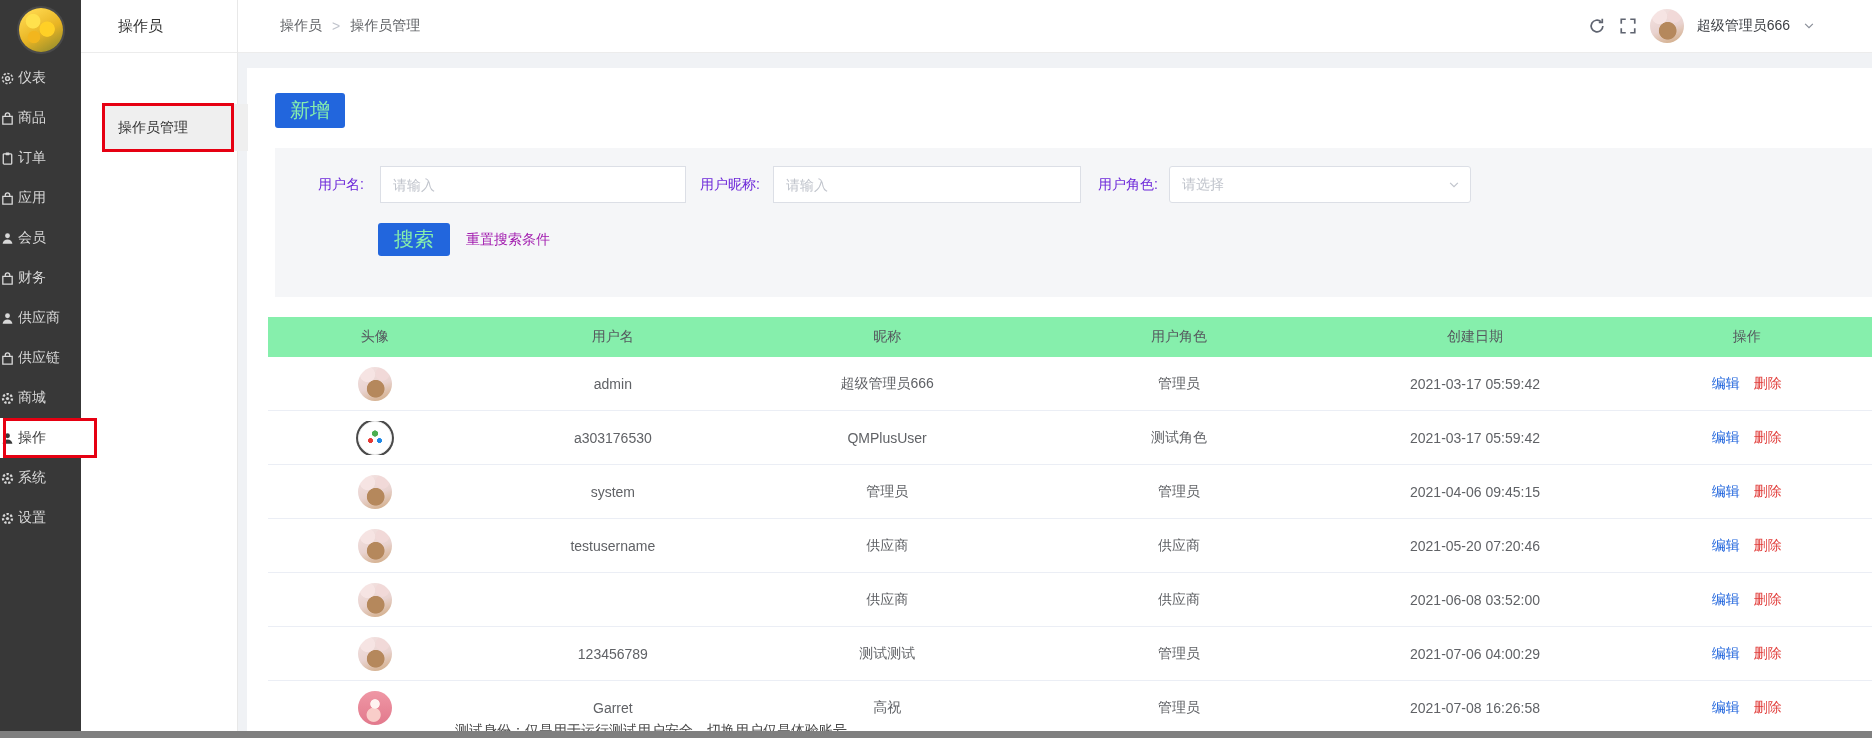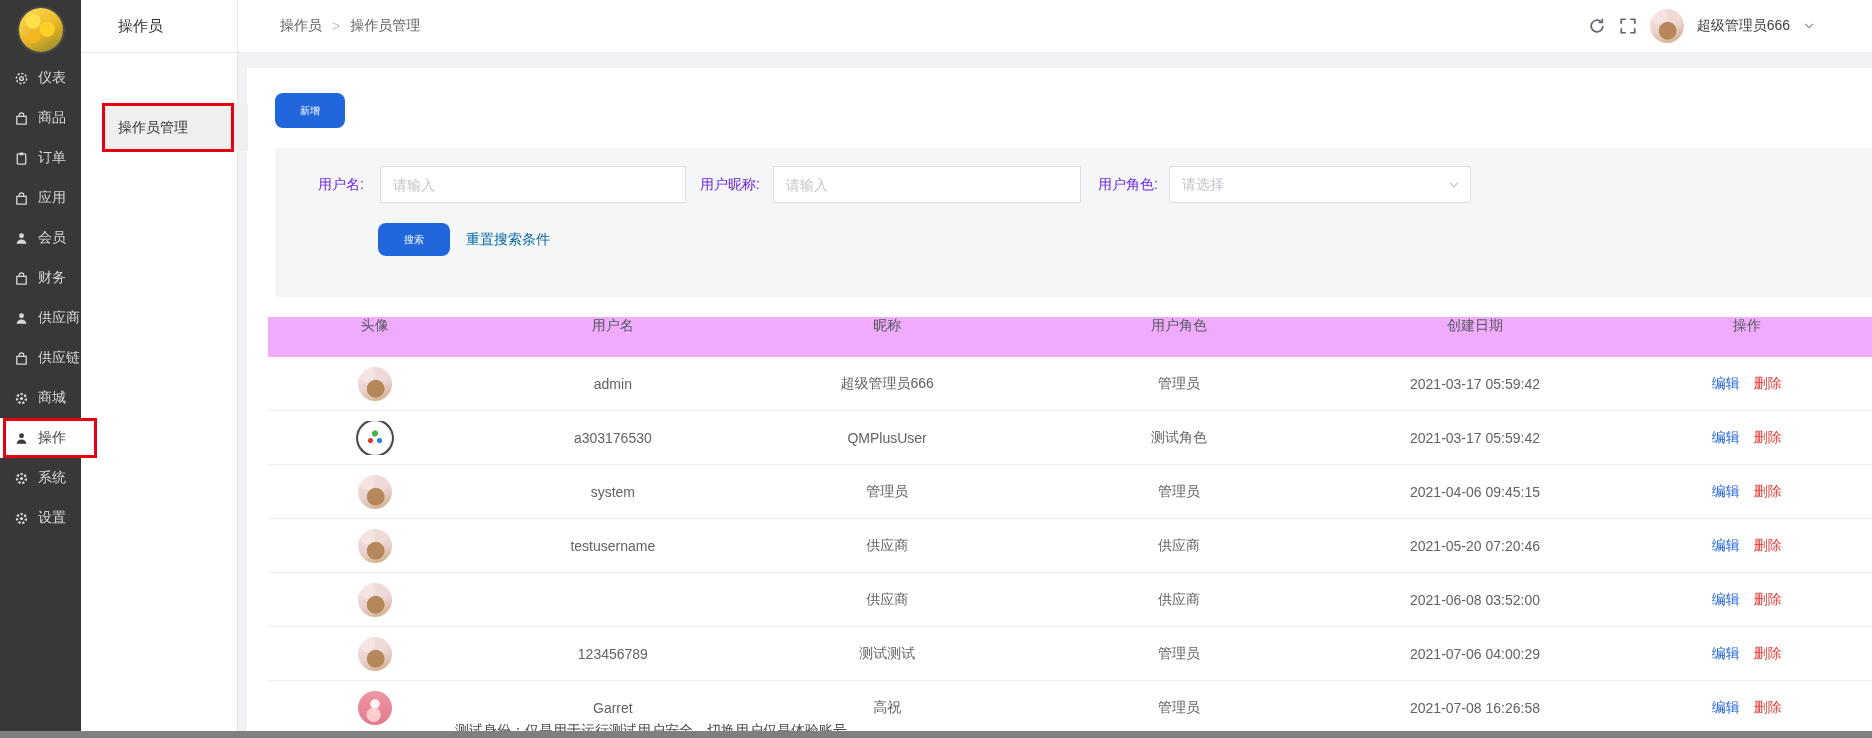--- a/index.html
+++ b/index.html
@@ -8,21 +8,21 @@
 
   
   .sidebar{position:absolute;left:0;top:0;width:81px;height:100%;background:#383838;z-index:5}
   .logo{width:44px;height:44px;border-radius:50%;margin:8px auto 6px;
         background:
           radial-gradient(circle at 32% 30%, #ffe14d 0 16%, transparent 18%),
           radial-gradient(circle at 64% 48%, #ffd026 0 20%, transparent 22%),
           radial-gradient(circle at 34% 66%, #f2b61e 0 14%, transparent 16%),
           linear-gradient(150deg,#ffd94f 10%,#e8b424 55%,#86862e 100%);
         box-shadow:0 0 0 2px #4a4a4a}
-  .side-item{height:40px;display:flex;align-items:center;padding-left:14px;gap:9px;
+  .side-item{height:40px;display:flex;align-items:center;gap:3px;
              color:#d8d8d8;font-size:14px;cursor:pointer}
   .side-item svg{width:15px;height:15px;flex:none}
   .side-item.active{background:#fff;color:#3a3a3a}
 
   
   .submenu{position:absolute;left:81px;top:0;width:156px;height:100%;background:#fff;
            border-right:1px solid #e8e8e8;z-index:4}
   .submenu-title{height:52px;line-height:52px;padding-left:37px;font-size:15px;color:#333;
                  border-bottom:1px solid #ececec}
   .submenu-item{height:42px;line-height:42px;padding-left:37px;font-size:14px;color:#333;
@@ -38,37 +38,37 @@
   .crumb-sep{color:#c0c4cc}
   .topbar-right{position:absolute;right:57px;top:0;height:52px;display:flex;align-items:center;
                 gap:13px;color:#5f6470}
   .icon-btn{width:18px;height:18px;cursor:pointer;color:#5f6470}
   .user-avatar{width:30px;height:30px;border-radius:50%}
   .user-name{font-size:14px;color:#3c3f44;cursor:pointer}
   .chev{width:12px;height:12px;color:#8a8f99;cursor:pointer}
 
   
   .card{position:absolute;left:247px;top:68px;right:0;bottom:7px;background:#fff}
-  .btn{background:#2266dd;color:#ffffff;border:none;border-radius:8px;font-size:10px;cursor:pointer}
+  .btn{background:#2266dd;color:#86efac;border:none;border-radius:3px;font-size:20px;cursor:pointer}
   .btn-add{position:absolute;left:28px;top:25px;width:70px;height:35px}
 
   .filter{position:absolute;left:28px;right:0;top:80px;height:149px;background:#f5f6f8}
   .f-label{position:absolute;top:18px;height:37px;line-height:37px;font-size:14px;color:#6d28d9}
   .f-input{position:absolute;top:18px;height:37px;background:#fff;border:1px solid #dcdfe6;
            border-radius:0;padding:0 12px;font-size:14px;color:#606266;box-sizing:border-box;outline:none}
   .f-input::placeholder{color:#c0c4cc}
   .f-select{position:absolute;top:18px;height:37px;background:#fff;border:1px solid #dcdfe6;
             border-radius:3px;padding:0 10px 0 12px;font-size:14px;color:#c0c4cc;box-sizing:border-box;
             display:flex;align-items:center;justify-content:space-between;cursor:pointer}
   .btn-search{position:absolute;left:103px;top:75px;width:72px;height:33px}
   .link-reset{position:absolute;left:191px;top:75px;line-height:33px;font-size:14px;
-              color:#0369a1;cursor:pointer}
+              color:#a21caf;cursor:pointer}
 
   .table{position:absolute;left:21px;right:0;top:249px}
-  .t-head{display:flex;height:40px;align-items:flex-start;background:#f0abfc}
+  .t-head{display:flex;height:40px;align-items:center;background:#86efac}
   .t-row{display:flex;height:53px;align-items:center;border-bottom:1px solid #ebeef5;background:#fff}
   .t-cell{font-size:14px;color:#606266;text-align:center;overflow:hidden}
   .t-head .t-cell{color:#55585e}
   .c1{width:13.3%}.c2{width:16.4%}.c3{width:17.8%}.c4{width:18.6%}.c5{width:18.3%}.c6{width:15.6%}
   .link-edit{color:#2266dd;margin-right:14px;cursor:pointer}
   .link-del{color:#e13c39;cursor:pointer}
 
   .avatar{width:34px;height:34px;border-radius:50%;margin:0 auto}
   .avatar.dog{background:
       radial-gradient(circle at 28% 22%, #f6e4e3 0 20%, transparent 22%),

